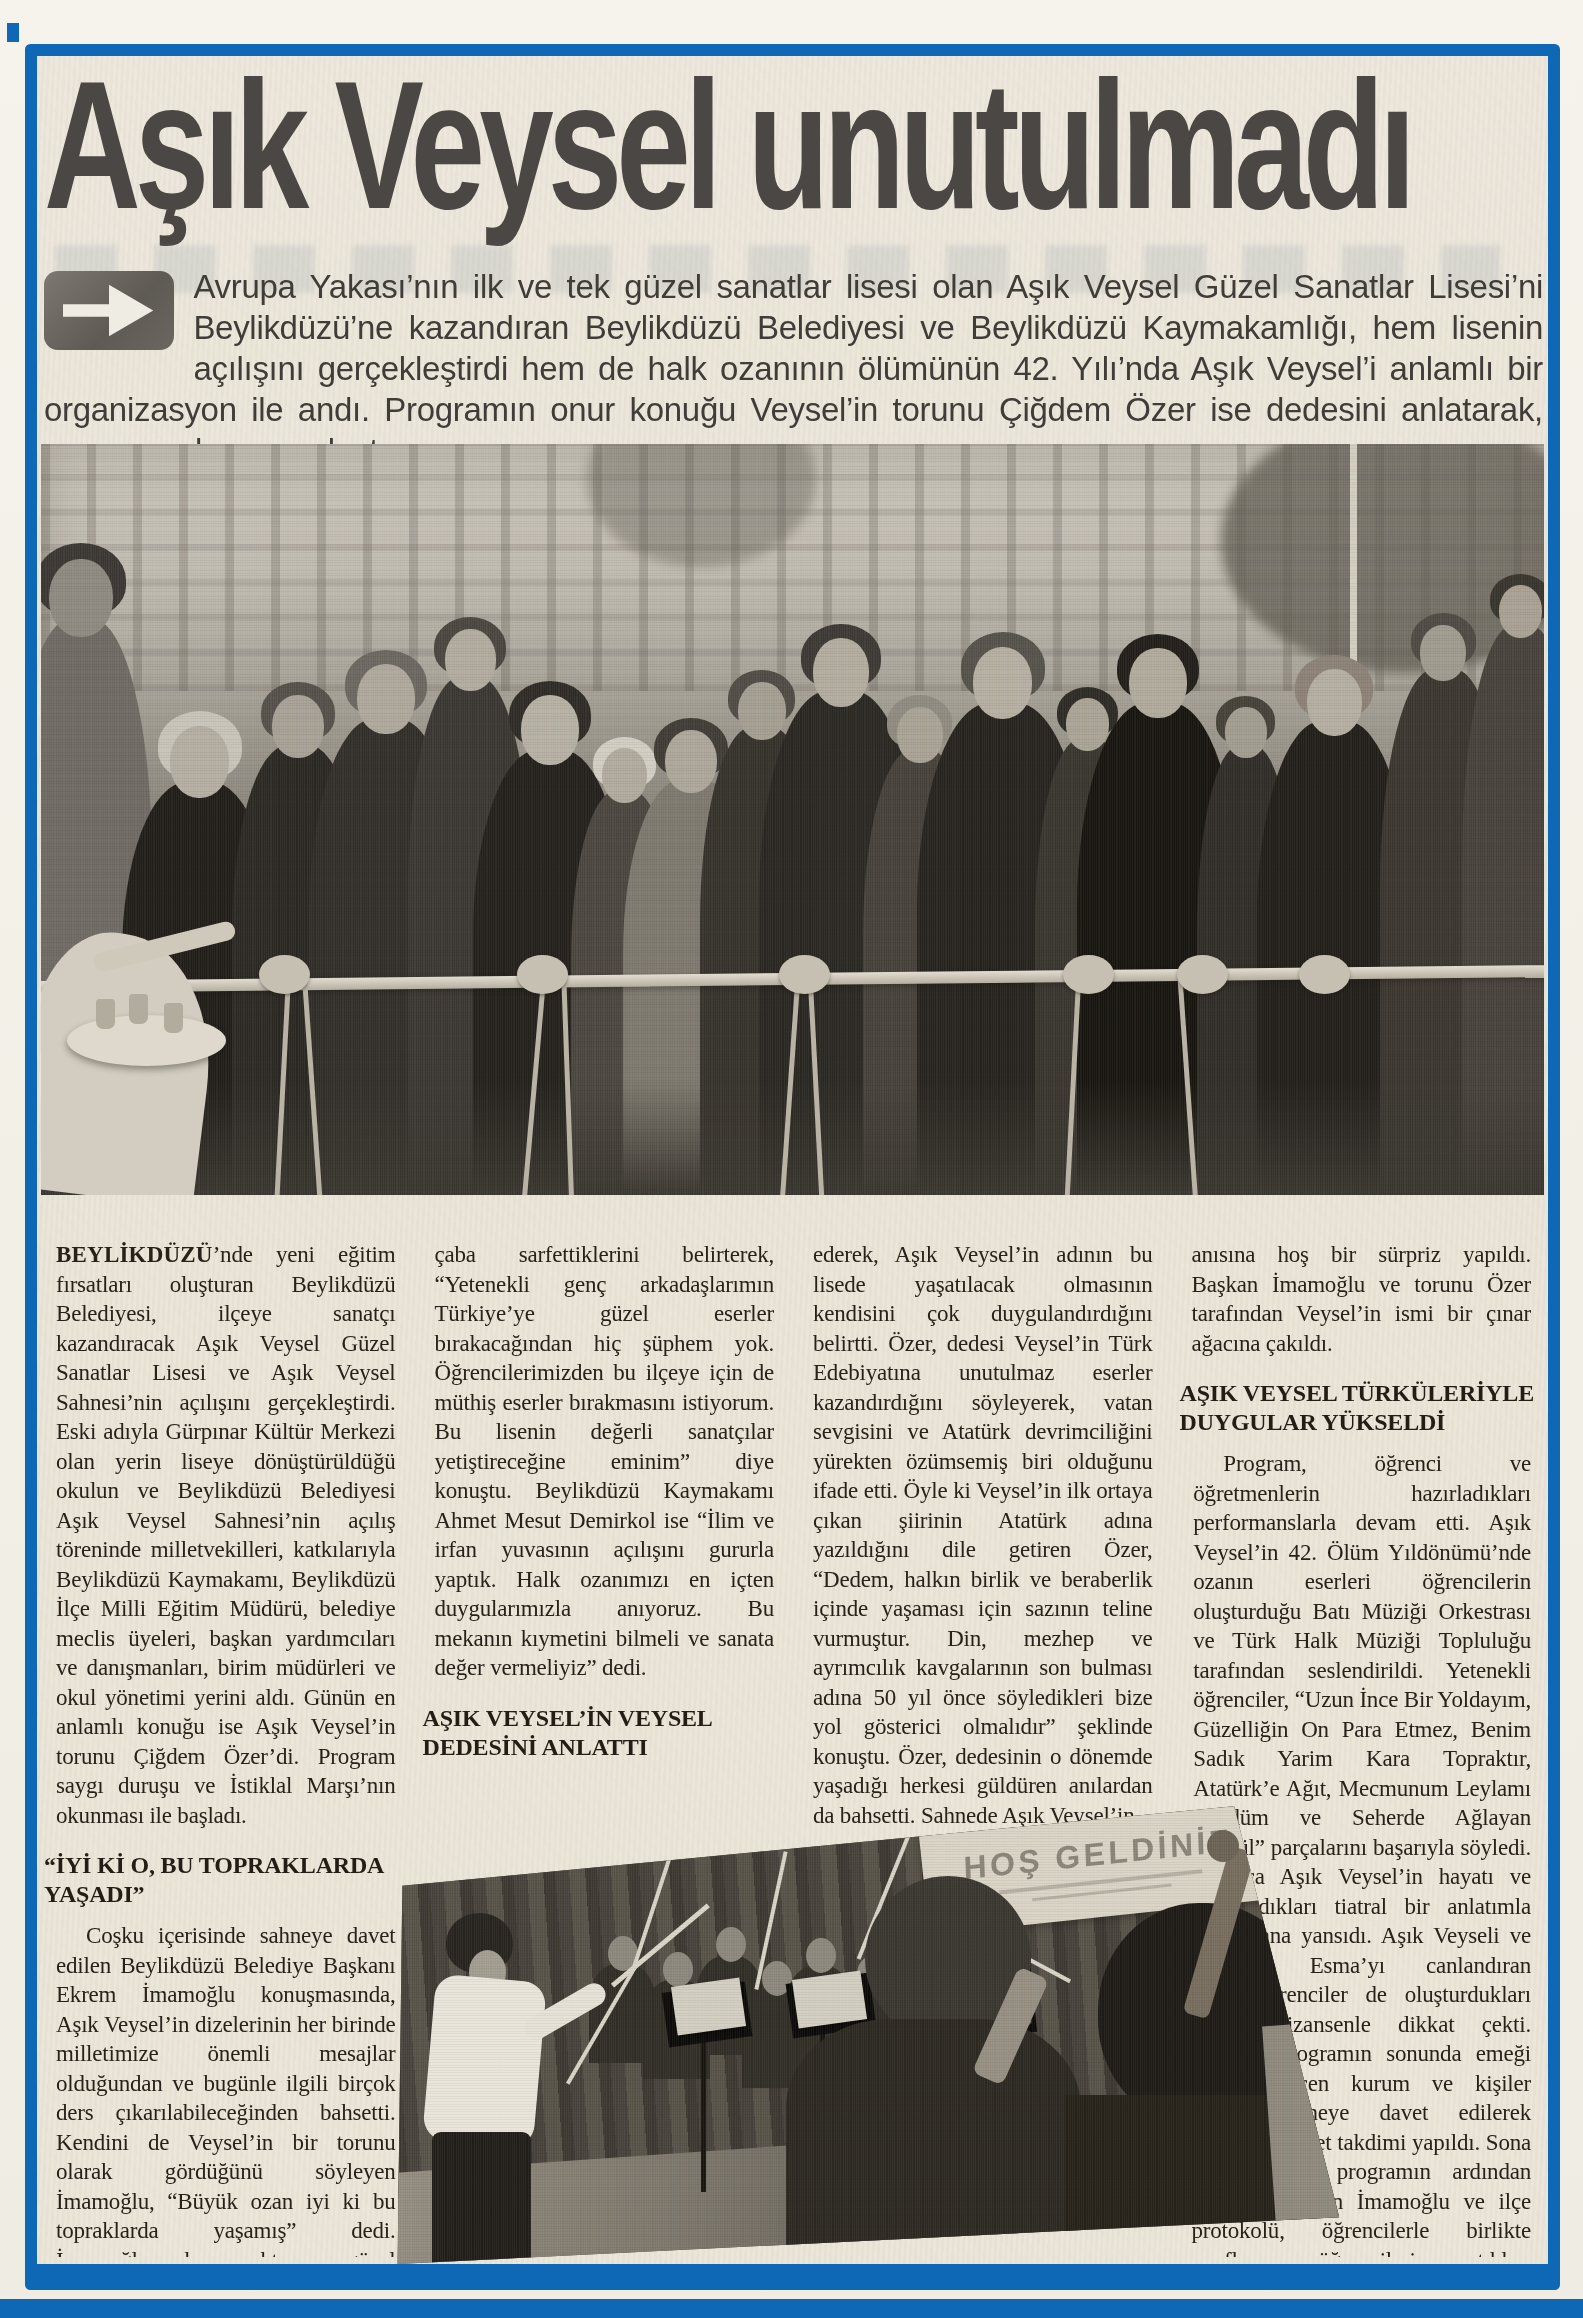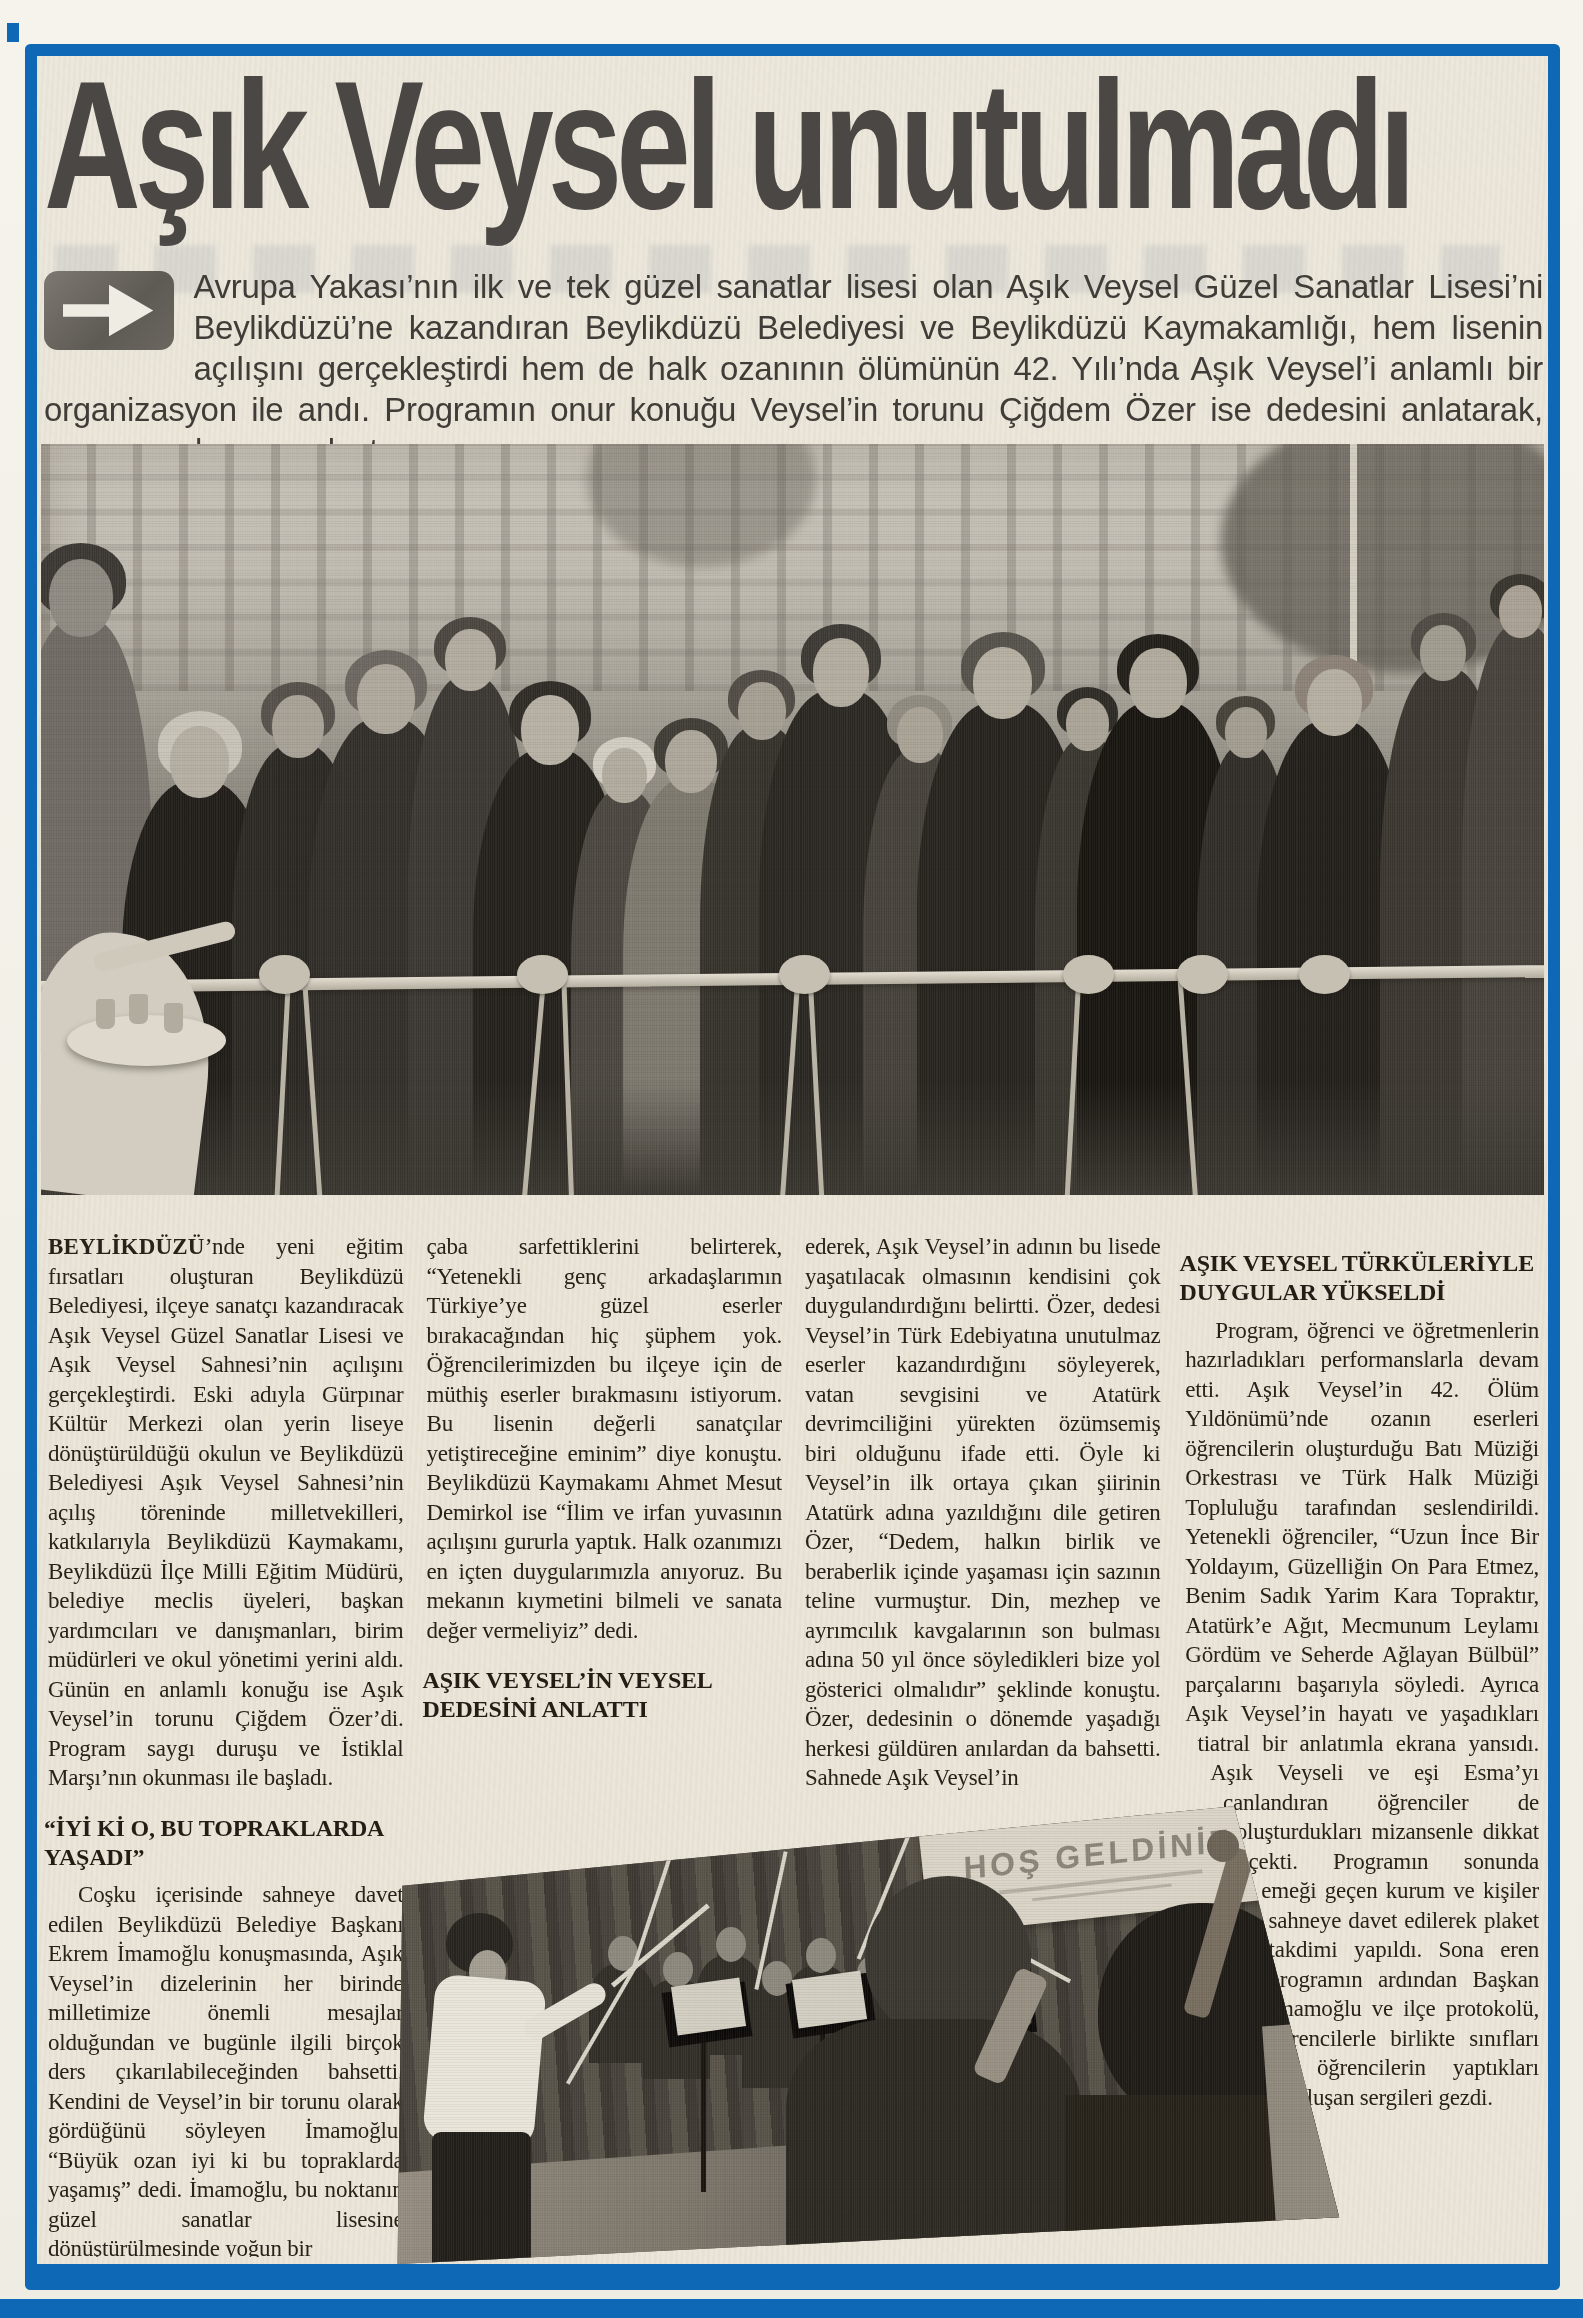--- a/index.html
+++ b/index.html
@@ -51,21 +51,21 @@
   .pm-glass{position:absolute;width:19.4px;height:30px;background:#b2ac9f;border-radius:3.5px 3.5px 7px 7px;z-index:43;}
   .grain{position:absolute;inset:0;pointer-events:none;
          background-image:repeating-linear-gradient(0deg,rgba(25,18,10,.05) 0 0.9px,transparent 0.9px 2.6px),
                           repeating-linear-gradient(90deg,rgba(255,255,248,.05) 0 0.9px,transparent 0.9px 1.8px);}
   .p-hair,.p-head,.p-body,.p-hand,.p-strand{position:absolute;}
   
   .columns{position:absolute;left:7px;top:1172px;width:1499px;height:1029px;display:flex;gap:15px;
            overflow:hidden;z-index:5;}
   .col{flex:1 1 0;font-family:"Liberation Serif",serif;font-size:23px;line-height:29.5px;
        color:#28211a;text-align:justify;letter-spacing:-0.2px;}
-  .col p{margin:4px;}
+  .col p{margin:12px;}
   .para.indent{text-indent:30px;}
   .lead-word{letter-spacing:0.2px;}
   .subhead{margin:21px 0 8.8px 0;font-size:24px;line-height:29px;font-weight:bold;color:#241d16;
            text-align:left;letter-spacing:-0.2px;}
   .wrap-spacer{float:left;width:85px;height:740px;
                shape-outside:polygon(0 0,1.8px 0,1.8px 56%,100% 82%,100% 100%,0 100%);}
   
   .photo-stage{position:absolute;left:351px;top:1748px;width:956px;height:467px;z-index:20;
                clip-path:polygon(1.5% 17.5%,88.5% .5%,99.5% 88.5%,1% 98.5%);
                background:#4e4a43;}
@@ -220,20 +220,21 @@
         <p class="para indent">Coşku içerisinde sahneye davet edilen Beylikdüzü Belediye Başkanı Ekrem İmamoğlu konuşmasında, Aşık Veysel’in dizelerinin her birinde milletimize önemli mesajlar olduğundan ve bugünle ilgili birçok ders çıkarılabileceğinden bahsetti. Kendini de Veysel’in bir torunu olarak gördüğünü söyleyen İmamoğlu, “Büyük ozan iyi ki bu topraklarda yaşamış” dedi. İmamoğlu, bu noktanın güzel sanatlar lisesine dönüştürülmesinde yoğun bir</p>
       </div>
       <div class="col">
         <p class="para">çaba sarfettiklerini belirterek, “Yetenekli genç arkadaşlarımın Türkiye’ye güzel eserler bırakacağından hiç şüphem yok. Öğrencilerimizden bu ilçeye için de müthiş eserler bırakmasını istiyorum. Bu lisenin değerli sanatçılar yetiştireceğine eminim” diye konuştu. Beylikdüzü Kaymakamı Ahmet Mesut Demirkol ise “İlim ve irfan yuvasının açılışını gururla yaptık. Halk ozanımızı en içten duygularımızla anıyoruz. Bu mekanın kıymetini bilmeli ve sanata değer vermeliyiz” dedi.</p>
         <h3 class="subhead">AŞIK VEYSEL’İN VEYSEL DEDESİNİ ANLATTI</h3>
       </div>
       <div class="col">
         <p class="para">ederek, Aşık Veysel’in adının bu lisede yaşatılacak olmasının kendisini çok duygulandırdığını belirtti. Özer, dedesi Veysel’in Türk Edebiyatına unutulmaz eserler kazandırdığını söyleyerek, vatan sevgisini ve Atatürk devrimciliğini yürekten özümsemiş biri olduğunu ifade etti. Öyle ki Veysel’in ilk ortaya çıkan şiirinin Atatürk adına yazıldığını dile getiren Özer, “Dedem, halkın birlik ve beraberlik içinde yaşaması için sazının teline vurmuştur. Din, mezhep ve ayrımcılık kavgalarının son bulması adına 50 yıl önce söyledikleri bize yol gösterici olmalıdır” şeklinde konuştu. Özer, dedesinin o dönemde yaşadığı herkesi güldüren anılardan da bahsetti. Sahnede Aşık Veysel’in</p>
       </div>
       <div class="col">
+        <p class="para">anısına hoş bir sürpriz yapıldı. Başkan İmamoğlu ve torunu Özer tarafından Veysel’in ismi bir çınar ağacına çakıldı.</p>
         <h3 class="subhead">AŞIK VEYSEL TÜRKÜLERİYLE DUYGULAR YÜKSELDİ</h3>
         <p class="para indent"><span class="wrap-spacer"></span><span>Program, öğrenci ve öğretmenlerin hazırladıkları performanslarla devam etti. Aşık Veysel’in 42. Ölüm Yıldönümü’nde ozanın eserleri öğrencilerin oluşturduğu Batı Müziği Orkestrası ve Türk Halk Müziği Topluluğu tarafından seslendirildi. Yetenekli öğrenciler, “Uzun İnce Bir Yoldayım, Güzelliğin On Para Etmez, Benim Sadık Yarim Kara Topraktır, Atatürk’e Ağıt, Mecmunum Leylamı Gördüm ve Seherde Ağlayan Bülbül” parçalarını başarıyla söyledi. Ayrıca Aşık Veysel’in hayatı ve yaşadıkları tiatral bir anlatımla ekrana yansıdı. Aşık Veyseli ve eşi Esma’yı canlandıran öğrenciler de oluşturdukları mizansenle dikkat çekti. Programın sonunda emeği geçen kurum ve kişiler sahneye davet edilerek plaket takdimi yapıldı. Sona eren programın ardından Başkan İmamoğlu ve ilçe protokolü, öğrencilerle birlikte sınıfları ve öğrencilerin yaptıkları resimlerden oluşan sergileri gezdi.</span></p>
       </div>
     </div>
 
     <div class="photo-stage">
       <div class="ps-curtain"></div>
       <div class="ps-floor"></div>
       <div class="ps-banner">
         <span>HOŞ GELDİNİZ</span>

